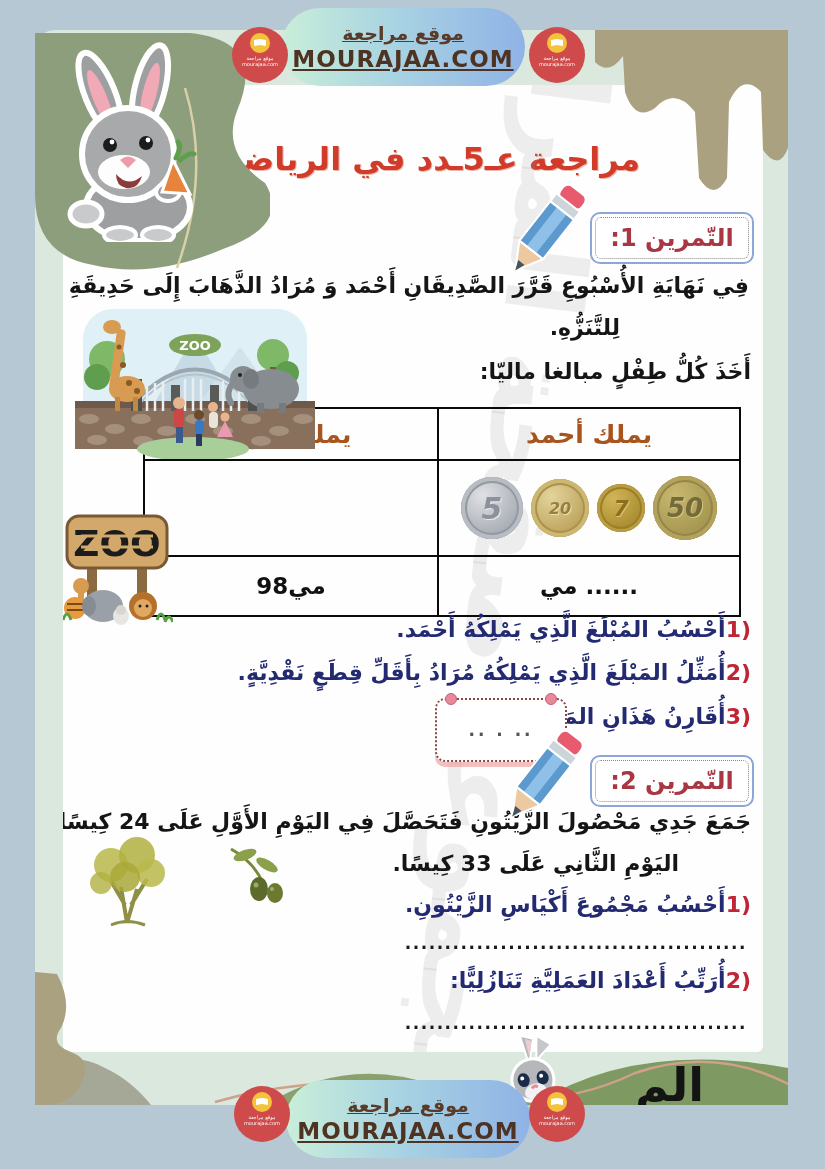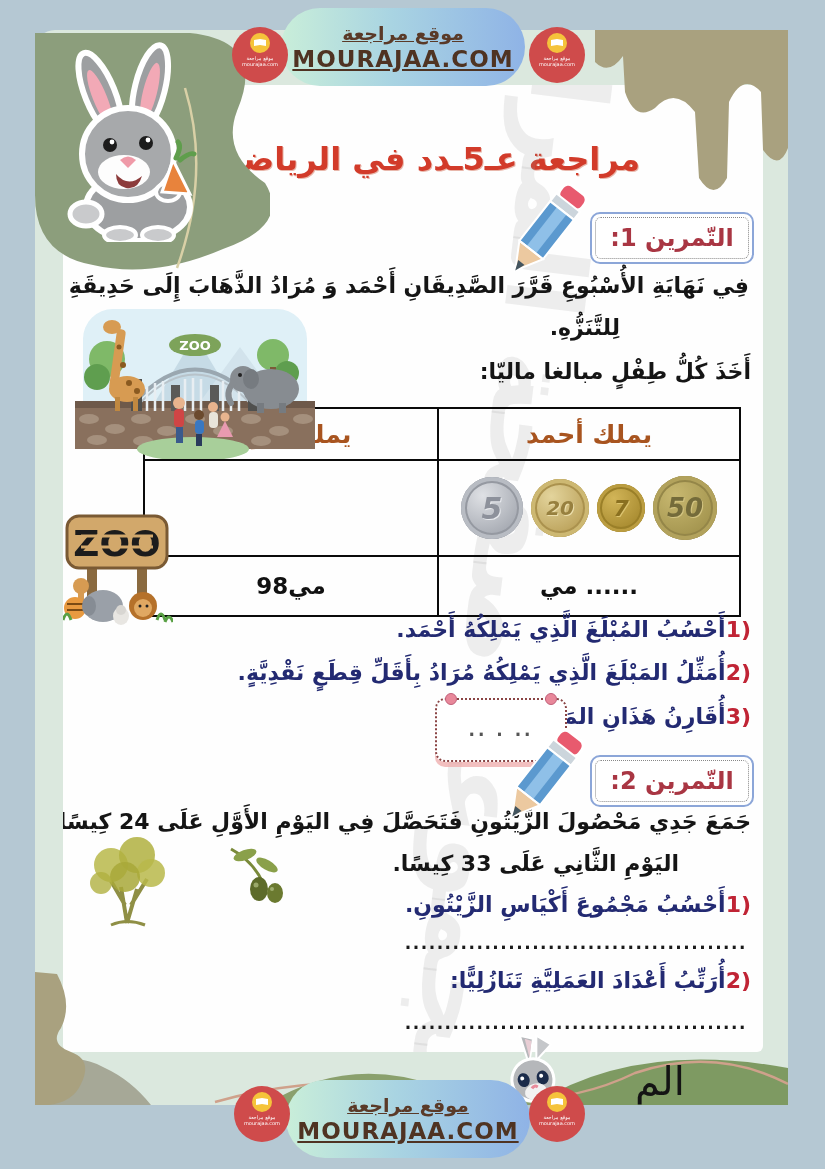--- a/index.html
+++ b/index.html
@@ -52,40 +52,40 @@
   .money-table td{border:2.5px solid #0a0a0a;background:transparent;}
   .money-table .hd{height:48px;text-align:center;font-size:25px;font-weight:bold;color:#a8541f;direction:rtl;}
   .money-table .coins-row{height:96px;}
   .money-table .amt{height:56px;text-align:center;font-size:23px;font-weight:bold;color:#111;}
   .coin-strip{display:flex;align-items:center;justify-content:center;gap:8px;direction:ltr;}
   .coin{border-radius:50%;display:flex;align-items:center;justify-content:center;
     font-weight:bold;font-style:italic;}
   .coin-5{width:62px;height:62px;background:radial-gradient(circle at 35% 30%,#dfe1e5,#a7abb3 70%,#82868e);
     box-shadow:inset 0 0 0 4px #b8bcc3,inset 0 0 0 6px #9599a1;color:#8d919b;font-size:30px;text-shadow:1px 1px 0 #e8eaee;}
   .coin-20{width:58px;height:58px;background:radial-gradient(circle at 35% 30%,#e3d49c,#bda45d 70%,#9a8340);
-    box-shadow:inset 0 0 0 4px #cdb872,inset 0 0 0 6px #ab924e;color:#97803f;font-size:20px;text-shadow:1px 1px 0 #ecdfad;}
+    box-shadow:inset 0 0 0 4px #cdb872,inset 0 0 0 6px #ab924e;color:#97803f;font-size:16px;text-shadow:1px 1px 0 #ecdfad;}
   .coin-10{width:48px;height:48px;background:radial-gradient(circle at 35% 30%,#d2b558,#a98c31 70%,#8a701f);
     box-shadow:inset 0 0 0 3px #bb9d41,inset 0 0 0 5px #9a7f28;color:#8a7020;font-size:22px;text-shadow:1px 1px 0 #dcc470;}
   .coin-50{width:64px;height:64px;background:radial-gradient(circle at 35% 30%,#c8b870,#a4954f 70%,#857840);
     box-shadow:inset 0 0 0 4px #b2a25c,inset 0 0 0 6px #948648;color:#746b3a;font-size:26px;text-shadow:1px 1px 0 #d4c582;}
   .amt-ltr{direction:ltr;}
   .amt-rtl{direction:rtl;}
   
   .cmp-box{left:372px;top:613px;width:128px;height:60px;background:#fff;
     border:2px dotted #8a4444;border-radius:10px;box-shadow:0 5px 0 rgba(238,170,170,.75);z-index:6;
     display:flex;align-items:center;justify-content:center;font-size:17px;font-weight:bold;color:#555;
     letter-spacing:3px;}
   .cmp-pin{position:absolute;top:-7px;width:10px;height:10px;border-radius:50%;background:#e8889a;border:1px solid #c2607a;}
   .cmp-pin.l{left:8px;} .cmp-pin.r{right:8px;}
   
   .watermark{left:-60px;top:470px;width:1000px;text-align:center;direction:rtl;
     font-size:105px;font-weight:bold;color:rgba(150,150,150,.16);transform:rotate(97deg);z-index:3;white-space:nowrap;}
   
   .hills{left:35px;top:1040px;width:753px;height:65px;overflow:hidden;z-index:2;}
-  .partial-txt{position:absolute;left:600px;top:18px;font-size:40px;font-weight:normal;color:#141414;direction:rtl;}
+  .partial-txt{position:absolute;left:600px;top:18px;font-size:46px;font-weight:bold;color:#141414;direction:rtl;}
   .blob{z-index:3;}
   .page-art{z-index:6;}
 </style>
 </head>
 <body>
 
 <div class="abs mint-panel"></div>
 
 <svg class="abs blob" style="left:35px;top:33px;" width="235" height="258" viewBox="0 0 235 258">
   <path d="M0,0 H155 Q232,8 202,78 Q186,120 230,150 Q256,192 188,216 Q118,246 58,232 Q0,222 0,162 Z" fill="#8c9e7c"></path>

